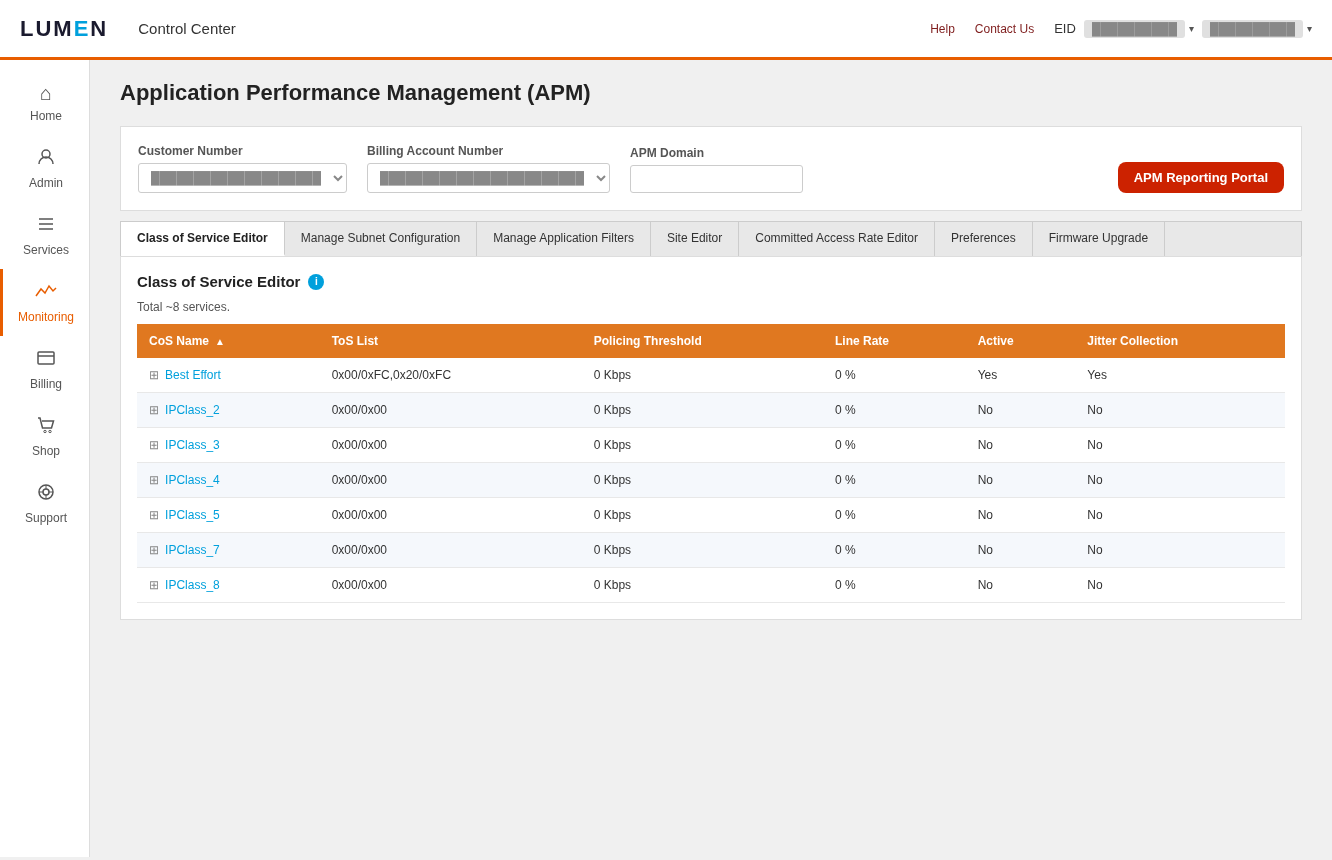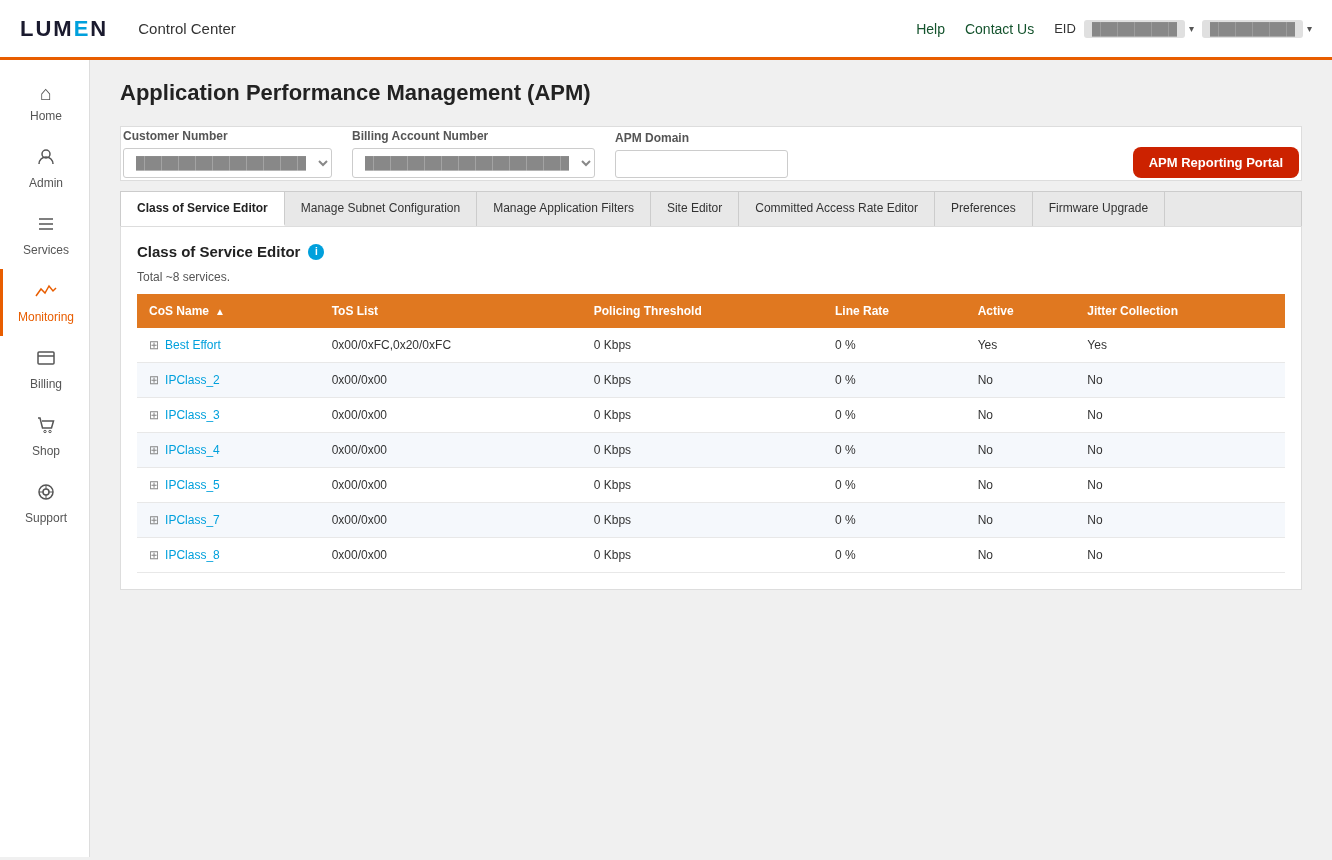--- a/index.html
+++ b/index.html
@@ -32,23 +32,23 @@
       color: #333;
       font-weight: normal;
     }
     .top-nav-right {
       margin-left: auto;
       display: flex;
       align-items: center;
       gap: 20px;
     }
     .top-nav-right a {
-      color: #14532d;
+      color: #7f1d1d;
       text-decoration: none;
-      font-size: 14px;
+      font-size: 12px;
     }
     .eid-section {
       display: flex;
       align-items: center;
       gap: 8px;
       font-size: 13px;
       color: #333;
     }
     .eid-dropdown {
       display: flex;
@@ -113,21 +113,21 @@
     .page-title {
       font-size: 22px;
       font-weight: bold;
       color: #222;
       margin-bottom: 20px;
     }
 
     
     .form-section {
       background: #fff;
-      padding: 2px;
+      padding: 17px;
       border: 1px solid #ddd;
       margin-bottom: 10px;
     }
     .form-row {
       display: flex;
       align-items: flex-end;
       gap: 20px;
     }
     .form-group {
       display: flex;

